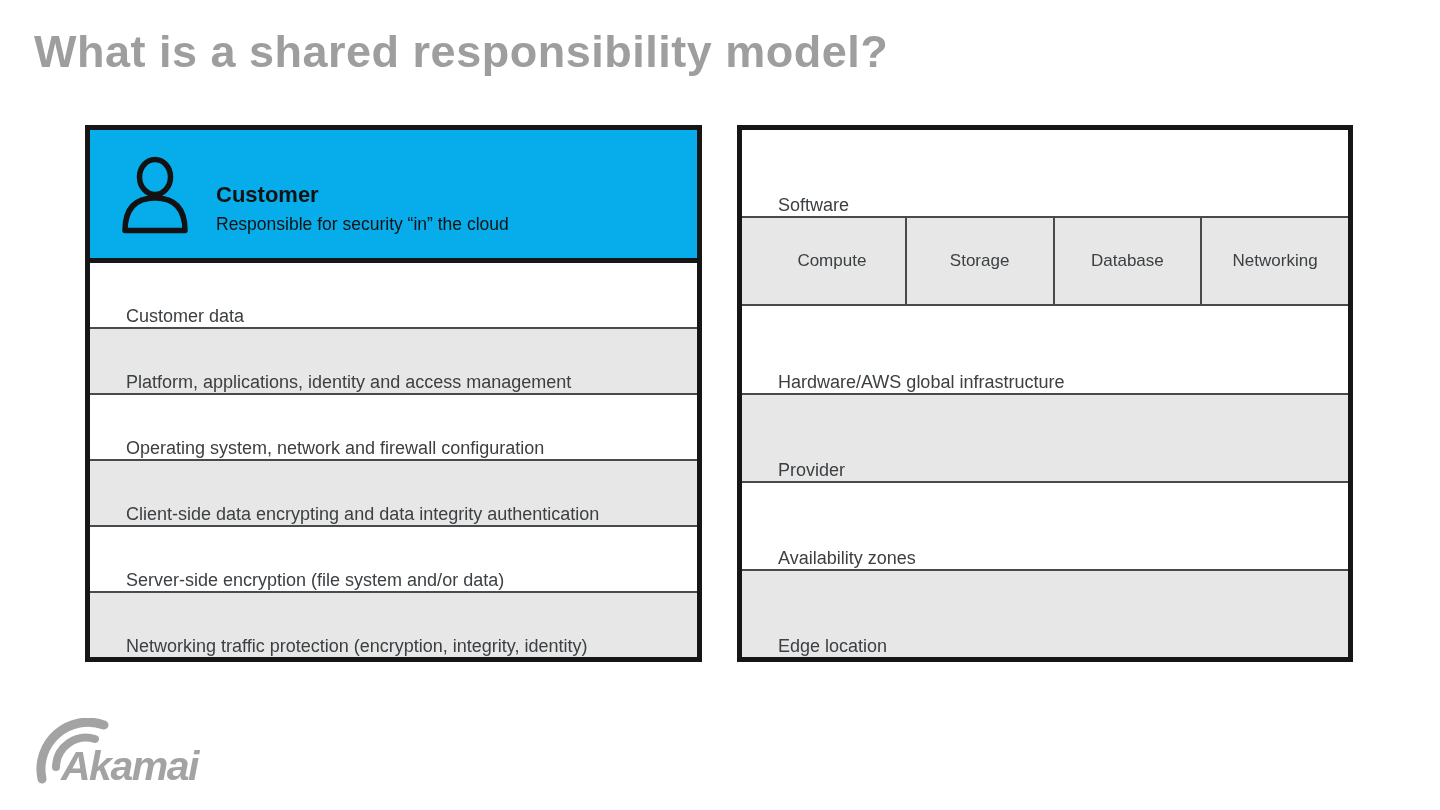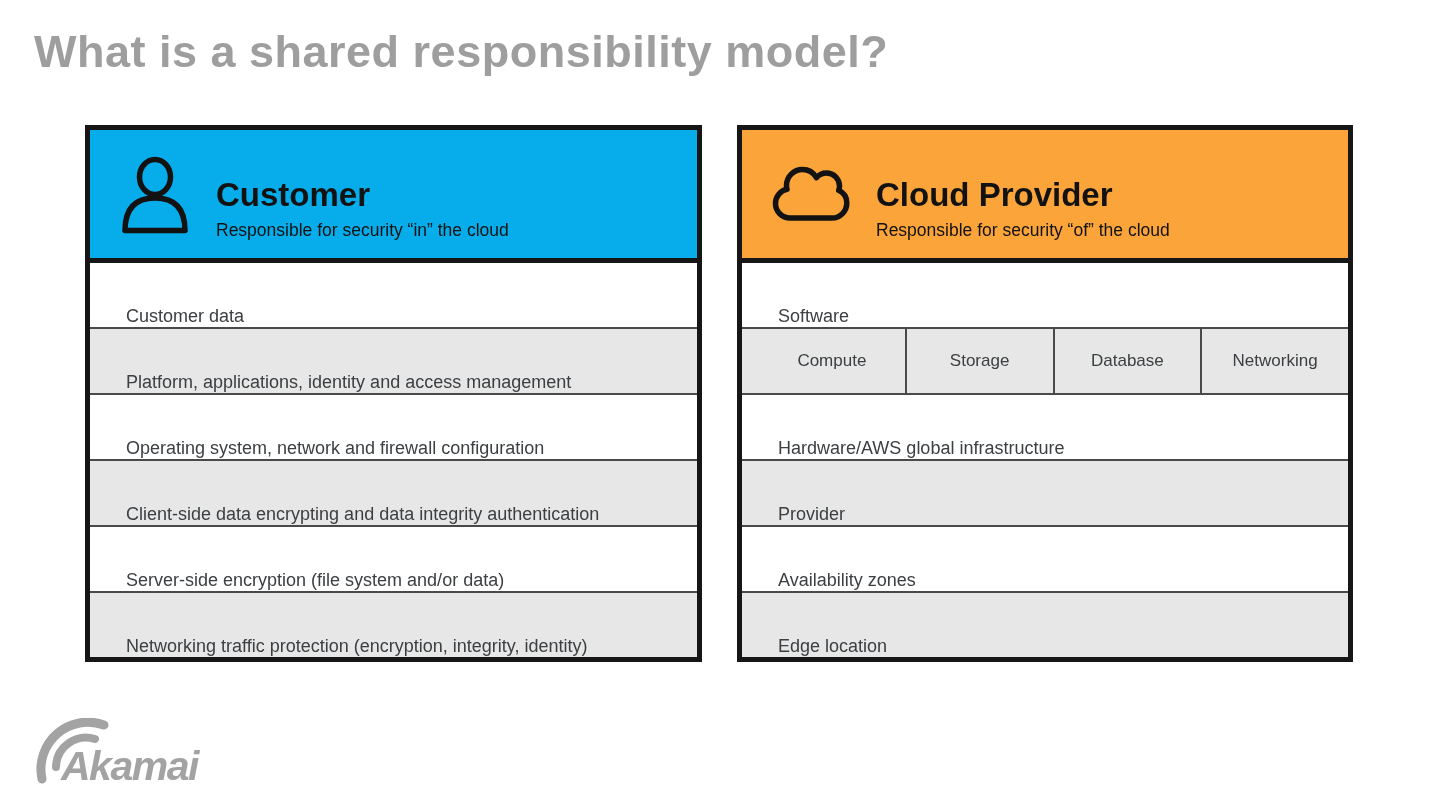--- a/index.html
+++ b/index.html
@@ -34,21 +34,21 @@
   .panel.provider{left:737px;width:616px;}
   .panel-header{
     flex:0 0 133px;
     border-bottom:5px solid var(--border,#161616);
     display:flex;align-items:center;
   }
   .panel-header.customer-bg{background:var(--customer-header,#06adea);}
   .panel-header.provider-bg{background:var(--provider-header,#faa43a);}
   .hdr-icon{margin-left:30px;display:flex;align-items:center;}
   .hdr-text{margin-left:26px;}
-  .panel-title{font-size:33px;font-weight:700;color:#121212;line-height:1.1;margin-top:30px;}
+  .panel-title{font-size:22px;font-weight:700;color:#121212;line-height:1.1;margin-top:30px;}
   .panel-subtitle{font-size:17.5px;color:#121212;margin-top:7px;}
   .rows{flex:1 1 auto;display:flex;flex-direction:column;}
   .row{
     flex:1;display:flex;align-items:flex-end;
     padding-left:36px;font-size:18px;color:var(--row-text,#3c4043);
     background:#ffffff;
   }
   .row + .row{border-top:2px solid var(--separator,#4a4a4a);}
   .row.gray{background:var(--row-alt,#e7e7e7);}
   .row.cells{padding-left:17px;}
@@ -95,35 +95,20 @@
       <div class="row">
         <span>Server-side encryption (file system and/or data)</span>
       </div>
       <div class="row gray">
         <span>Networking traffic protection (encryption, integrity, identity)</span>
       </div>
     </div>
   </section>
 
   <section class="panel provider">
-    <header class="panel-header provider-bg">
-      <span class="hdr-icon">
-        <svg width="78" height="64" viewBox="0 0 78 64" aria-hidden="true">
-          <path d="M 18 56 C 10 56 3.5 49.5 3.5 41.5 C 3.5 34.5 8.5 28.5 15 27.3
-                   C 14.7 26 14.5 24.8 14.5 23.5 C 14.5 14.5 21.8 7.5 30.5 7.5
-                   C 36.5 7.5 41.6 10.8 44.4 15.6 C 46.8 12.8 50.5 11 54.5 11
-                   C 61.7 11 67.5 16.9 67.5 24 C 67.5 25.5 67.2 26.9 66.7 28.3
-                   C 71.5 30.6 74.8 35.4 74.8 41 C 74.8 49.2 68.2 56 60 56 Z" fill="none" stroke="#121212" stroke-width="5.5" stroke-linejoin="round" stroke-linecap="round"></path>
-        </svg>
-      </span>
-      <div class="hdr-text">
-        <div class="panel-title">Cloud Provider</div>
-        <div class="panel-subtitle">Responsible for security “of” the cloud</div>
-      </div>
-    </header>
     <div class="rows">
       <div class="row">
         <span>Software</span>
       </div>
       <div class="row gray cells">
         <div class="cell">Compute</div>
         <div class="cell">Storage</div>
         <div class="cell">Database</div>
         <div class="cell">Networking</div>
       </div>

